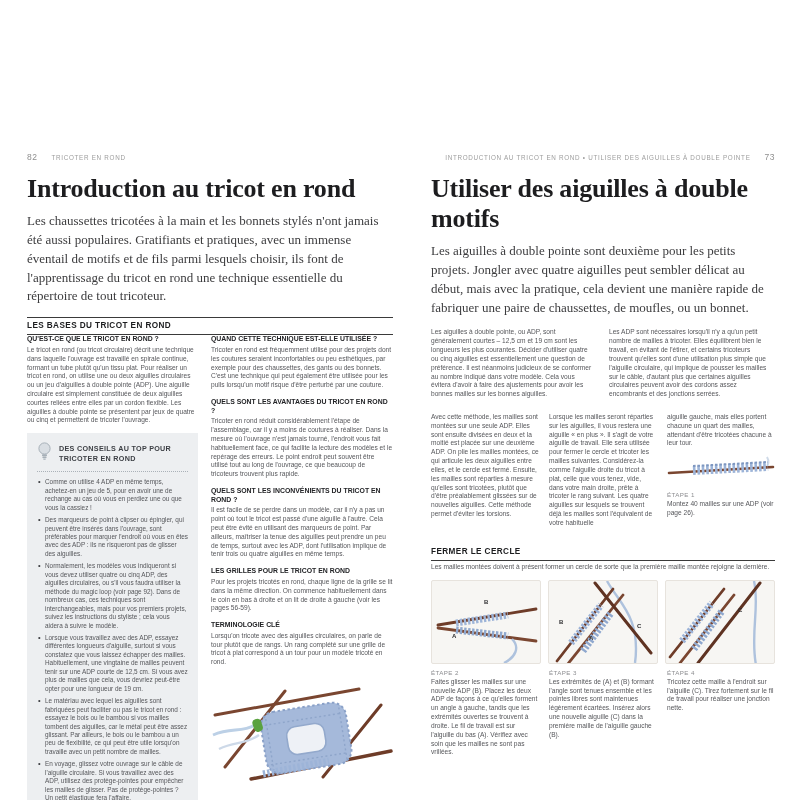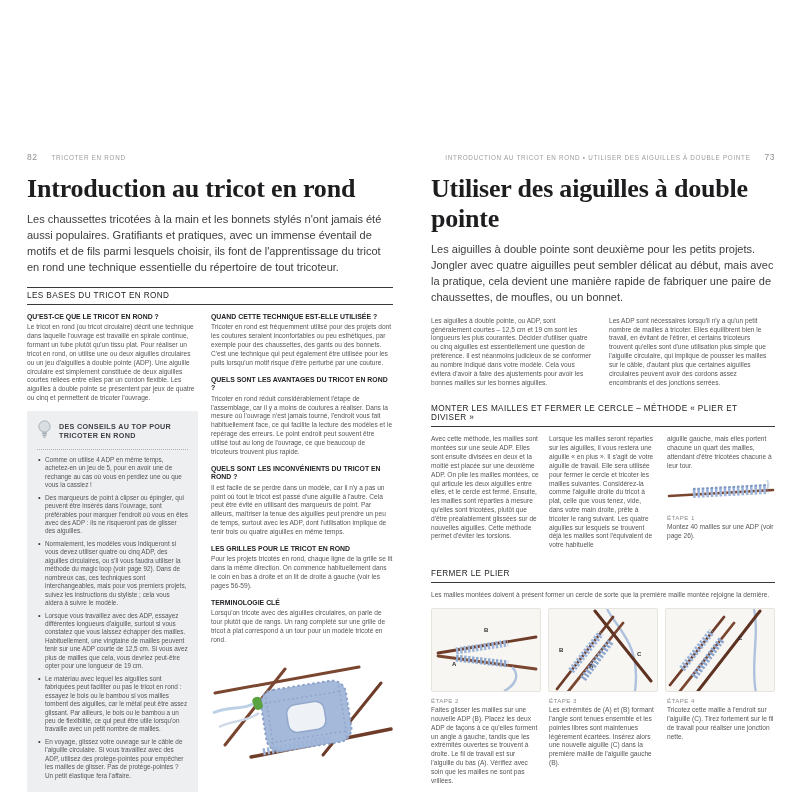--- a/index.html
+++ b/index.html
@@ -13,25 +13,25 @@
   .rh-group { display:flex; align-items:baseline; gap:14px; }
   .rh-num { font-size:8.5px; color:#8f8f8f; letter-spacing:.5px; }
   .rh-txt { font-size:6.3px; color:#9d9d9d; letter-spacing:.7px; text-transform:uppercase; }
 
   .spread { display:flex; gap:38px; align-items:flex-start; }
   .page-left { width:366px; }
   .page-right { width:344px; }
 
   h1.title { font-family:"Liberation Serif", serif; font-weight:700; font-size:26px;
              color:#1d1d1f; letter-spacing:-.2px; margin:2px 0 8px; }
-  p.intro { font-family:Liberation Sans, sans-serif; font-size:11px; line-height:1.45;
+  p.intro { font-family:Liberation Serif, serif; font-size:13px; line-height:1.45;
             color:#3c3c3e; margin-bottom:11px; }
 
-  .sec-head { font-size:8.2px; font-weight:normal; color:#1c1d1f; letter-spacing:.4px;
-              border-bottom:1px solid #3a3a3a; padding:3px 0 4px; margin-bottom:8px; }
+  .sec-head { font-size:8.2px; font-weight:bold; color:#1c1d1f; letter-spacing:.4px;
+              border-bottom:1px solid #3a3a3a; padding:3px 0 4px; }
   .sec-head.topline { border-top:1px solid #3a3a3a; }
 
   .cols2 { display:flex; gap:13px; }
   .colA { width:171px; } .colB { width:182px; }
   .cols2r { display:flex; gap:13px; margin-bottom:6px; }
   .colr { width:165px; }
   .cols3 { display:flex; gap:10px; margin-bottom:8px; }
   .col3 { width:108px; }
 
   h3.q { font-size:6.9px; font-weight:bold; color:#222326; line-height:1.25; margin:0 0 2px; }
@@ -158,29 +158,28 @@
                 <line x1="52" y1="99" x2="118" y2="86" stroke="#9db4d8" stroke-width="7" stroke-dasharray="2.4 2"></line>
 
                 <rect x="42" y="44" width="9" height="13" rx="4" fill="#5aa23f" transform="rotate(-18 46 50)"></rect>
               </svg>
             </div>
           </div>
         </div>
       </section>
 
       <section class="page-right">
-        <h1 class="title">Utiliser des aiguilles à double pointe</h1>
+        <h1 class="title">Utiliser des aiguilles à double motifs</h1>
         <p class="intro">Les aiguilles à double pointe sont deuxième pour les petits projets. Jongler avec quatre aiguilles peut sembler délicat au début, mais avec la pratique, cela devient une manière rapide de fabriquer une paire de chaussettes, de moufles, ou un bonnet.</p>
 
         <div class="cols2r">
           <p class="body colr">Les aiguilles à double pointe, ou ADP, sont généralement courtes – 12,5 cm et 19 cm sont les longueurs les plus courantes. Décider d'utiliser quatre ou cinq aiguilles est essentiellement une question de préférence. Il est néanmoins judicieux de se conformer au nombre indiqué dans votre modèle. Cela vous évitera d'avoir à faire des ajustements pour avoir les bonnes mailles sur les bonnes aiguilles.</p>
           <p class="body colr">Les ADP sont nécessaires lorsqu'il n'y a qu'un petit nombre de mailles à tricoter. Elles équilibrent bien le travail, en évitant de l'étirer, et certains tricoteurs trouvent qu'elles sont d'une utilisation plus simple que l'aiguille circulaire, qui implique de pousser les mailles sur le câble, d'autant plus que certaines aiguilles circulaires peuvent avoir des cordons assez encombrants et des jonctions serrées.</p>
         </div>
 
-        <div class="sec-head">MONTER LES MAILLES ET FERMER LE CERCLE – MÉTHODE « PLIER ET DIVISER »</div>
 
         <div class="cols3">
           <p class="body col3">Avec cette méthode, les mailles sont montées sur une seule ADP. Elles sont ensuite divisées en deux et la moitié est placée sur une deuxième ADP. On plie les mailles montées, ce qui articule les deux aiguilles entre elles, et le cercle est fermé. Ensuite, les mailles sont réparties à mesure qu'elles sont tricotées, plutôt que d'être préalablement glissées sur de nouvelles aiguilles. Cette méthode permet d'éviter les torsions.</p>
           <p class="body col3">Lorsque les mailles seront réparties sur les aiguilles, il vous restera une aiguille « en plus ». Il s'agit de votre aiguille de travail. Elle sera utilisée pour fermer le cercle et tricoter les mailles suivantes. Considérez-la comme l'aiguille droite du tricot à plat, celle que vous tenez, vide, dans votre main droite, prête à tricoter le rang suivant. Les quatre aiguilles sur lesquels se trouvent déjà les mailles sont l'équivalent de votre habituelle</p>
           <div class="col3">
             <p class="body">aiguille gauche, mais elles portent chacune un quart des mailles, attendant d'être tricotées chacune à leur tour.</p>
             <div class="etape1-shot">
               <svg width="108" height="26" viewBox="0 0 108 26">
                 <path d="M100,1 C 103,6 101,10 98,13" fill="none" stroke="#cfdae8" stroke-width="2"></path>
                 <line x1="2" y1="17" x2="106" y2="11" stroke="#7a4630" stroke-width="2.6" stroke-linecap="round"></line>
@@ -188,21 +187,21 @@
                 <line x1="26" y1="10" x2="101" y2="6" stroke="#7e97c0" stroke-width="2" stroke-dasharray="2.6 1.8"></line>
               </svg>
             </div>
             <div class="step1">
               <div class="step-label">ÉTAPE 1</div>
               <p>Montez 40 mailles sur une ADP (voir page 26).</p>
             </div>
           </div>
         </div>
 
-        <div class="sec-head">FERMER LE PLIER</div>
+        <div class="sec-head">FERMER LE CERCLE</div>
         <p class="fermer-intro">Les mailles montées doivent à présent former un cercle de sorte que la première maille montée rejoigne la dernière.</p>
 
         <div class="shots">
           <div class="shot">
             <svg width="110" height="84" viewBox="0 0 110 84">
               <line x1="6" y1="44" x2="104" y2="28" stroke="#6e3c28" stroke-width="2.8" stroke-linecap="round"></line>
               <line x1="6" y1="47" x2="104" y2="60" stroke="#7a4630" stroke-width="2.8" stroke-linecap="round"></line>
               <line x1="24" y1="42" x2="76" y2="34" stroke="#9db4d8" stroke-width="7" stroke-dasharray="2.4 1.6"></line>
               <line x1="24" y1="49" x2="76" y2="55" stroke="#8fa8ce" stroke-width="7" stroke-dasharray="2.4 1.6"></line>
               <path d="M80,58 C 88,66 84,76 72,82" fill="none" stroke="#aec2dd" stroke-width="2.4"></path>

